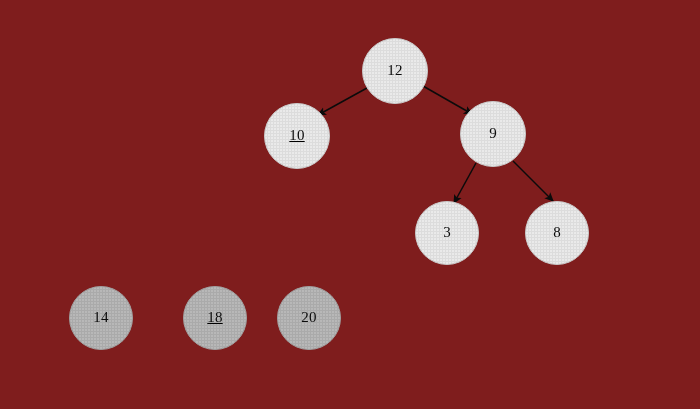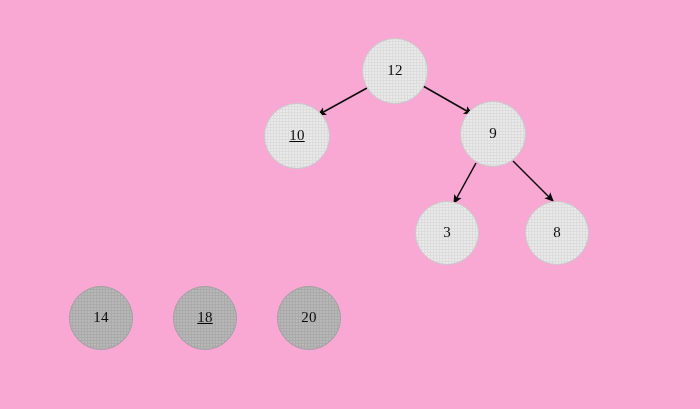--- a/index.html
+++ b/index.html
@@ -52,21 +52,21 @@
     background-color: #aaaaaa;
     background-image:
       radial-gradient(circle at 1px 1px, rgba(255,255,255,0.35) 0.6px, rgba(0,0,0,0) 0.8px);
     background-size: 3px 3px;
     border-color: #a0a0a0;
   }
 </style>
 </head>
 <body>
 
-<div id="canvas" style="width: 700px; height: 409px; background: #f9a8d4;">
+<div id="canvas" style="width: 700px; height: 409px; background: #7f1d1d;">
 
   <svg id="edges" viewBox="0 0 700 409" width="700" height="409" xmlns="http://www.w3.org/2000/svg">
     <defs>
       <marker id="arrowhead" markerWidth="7" markerHeight="7" refX="5.4" refY="3" orient="auto" markerUnits="strokeWidth">
         <path d="M0,0.2 L6.2,3 L0,5.8 L1.4,3 Z" fill="#0b0b0b"></path>
       </marker>
     </defs>
     <g id="edge-group" stroke="#0b0b0b" stroke-width="1.5" fill="none">
         <line x1="367" y1="88" x2="318" y2="115" marker-end="url(#arrowhead)" stroke="#0b0b0b"></line>
         <line x1="423" y1="86" x2="472" y2="114" marker-end="url(#arrowhead)" stroke="#0b0b0b"></line>
@@ -89,21 +89,21 @@
         <span class="label">3</span>
       </div>
       <div class="node tree" style="left: 525px; top: 201px; width: 64px; height: 64px;">
         <span class="label">8</span>
       </div>
     </div>
   <div id="loose-node-layer">
       <div class="node loose" style="left: 69px; top: 286px; width: 64px; height: 64px;">
         <span class="label">14</span>
       </div>
-      <div class="node loose" style="left: 173px; top: 286px; width: 64px; height: 64px; text-decoration: underline;">
+      <div class="node loose" style="left: 183px; top: 286px; width: 64px; height: 64px; text-decoration: underline;">
         <span class="label">18</span>
       </div>
       <div class="node loose" style="left: 277px; top: 286px; width: 64px; height: 64px;">
         <span class="label">20</span>
       </div>
     </div>
 
 </div>
 
 </body></html>

